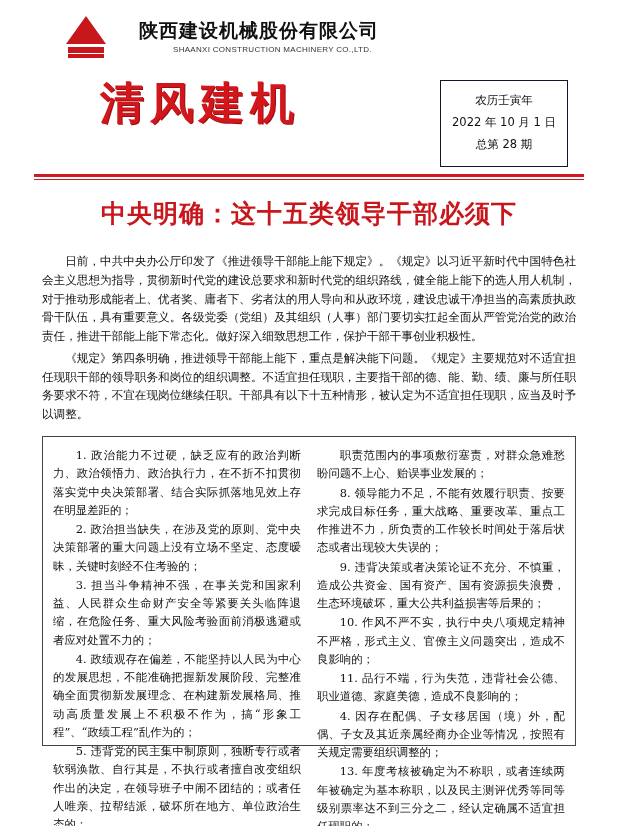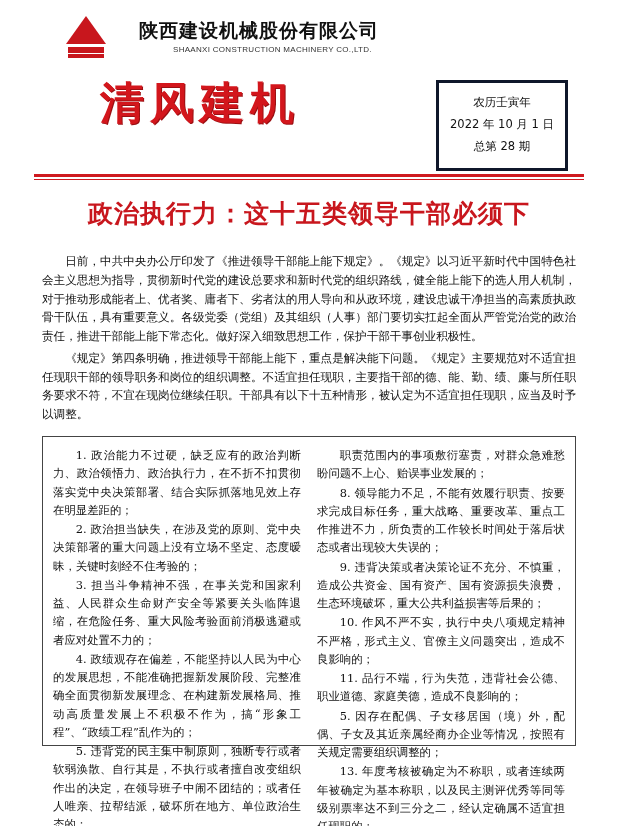--- a/index.html
+++ b/index.html
@@ -97,21 +97,21 @@
     letter-spacing: 6px;
     font-family: "DejaVu Serif", "Liberation Serif", serif;
     text-shadow: 1px 1px 0 #9a0f12;
     white-space: nowrap;
   }
   .issue-box {
     position: absolute;
     right: 22px;
     top: 8px;
     width: 118px;
-    border: 3px solid #0f172a;
+    border: 1px solid #0f172a;
     padding: 9px 4px 10px;
     text-align: center;
     font-size: 11.5px;
     line-height: 1.9;
     color: #111;
   }
 
   
   .rule-wrap {
     margin-top: 6px;
@@ -203,21 +203,21 @@
       <div>2022 年 10 月 1 日</div>
       <div>总第 28 期</div>
     </div>
   </div>
 
   <div class="rule-wrap">
     <div class="rule-thick"></div>
     <div class="rule-thin"></div>
   </div>
 
-  <div class="headline">政治执行力：这十五类领导干部必须下</div>
+  <div class="headline">中央明确：这十五类领导干部必须下</div>
 
   <div class="lead">
     <p>日前，中共中央办公厅印发了《推进领导干部能上能下规定》。《规定》以习近平新时代中国特色社会主义思想为指导，贯彻新时代党的建设总要求和新时代党的组织路线，健全能上能下的选人用人机制，对于推动形成能者上、优者奖、庸者下、劣者汰的用人导向和从政环境，建设忠诚干净担当的高素质执政骨干队伍，具有重要意义。各级党委（党组）及其组织（人事）部门要切实扛起全面从严管党治党的政治责任，推进干部能上能下常态化。做好深入细致思想工作，保护干部干事创业积极性。</p>
     <p>《规定》第四条明确，推进领导干部能上能下，重点是解决能下问题。《规定》主要规范对不适宜担任现职干部的领导职务和岗位的组织调整。不适宜担任现职，主要指干部的德、能、勤、绩、廉与所任职务要求不符，不宜在现岗位继续任职。干部具有以下十五种情形，被认定为不适宜担任现职，应当及时予以调整。</p>
   </div>
 
   <div class="list-box">
     <div class="col">
       <p class="hang">1. 政治能力不过硬，缺乏应有的政治判断力、政治领悟力、政治执行力，在不折不扣贯彻落实党中央决策部署、结合实际抓落地见效上存在明显差距的；</p>
       <p class="hang">2. 政治担当缺失，在涉及党的原则、党中央决策部署的重大问题上没有立场不坚定、态度暧昧，关键时刻经不住考验的；</p>
@@ -225,19 +225,19 @@
       <p class="hang">4. 政绩观存在偏差，不能坚持以人民为中心的发展思想，不能准确把握新发展阶段、完整准确全面贯彻新发展理念、在构建新发展格局、推动高质量发展上不积极不作为，搞“形象工程”、“政绩工程”乱作为的；</p>
       <p class="hang">5. 违背党的民主集中制原则，独断专行或者软弱涣散、自行其是，不执行或者擅自改变组织作出的决定，在领导班子中闹不团结的；或者任人唯亲、拉帮结派，破坏所在地方、单位政治生态的；</p>
 
     </div>
     <div class="col">
       <p>职责范围内的事项敷衍塞责，对群众急难愁盼问题不上心、贻误事业发展的；</p>
       <p class="hang">8. 领导能力不足，不能有效履行职责、按要求完成目标任务，重大战略、重要改革、重点工作推进不力，所负责的工作较长时间处于落后状态或者出现较大失误的；</p>
       <p class="hang">9. 违背决策或者决策论证不充分、不慎重，造成公共资金、国有资产、国有资源损失浪费，生态环境破坏，重大公共利益损害等后果的；</p>
       <p class="hang">10. 作风不严不实，执行中央八项规定精神不严格，形式主义、官僚主义问题突出，造成不良影响的；</p>
       <p class="hang">11. 品行不端，行为失范，违背社会公德、职业道德、家庭美德，造成不良影响的；</p>
-      <p class="hang">5. 因存在配偶、子女移居国（境）外，配偶、子女及其近亲属经商办企业等情况，按照有关规定需要组织调整的；</p>
+      <p class="hang">4. 因存在配偶、子女移居国（境）外，配偶、子女及其近亲属经商办企业等情况，按照有关规定需要组织调整的；</p>
       <p class="hang">13. 年度考核被确定为不称职，或者连续两年被确定为基本称职，以及民主测评优秀等同等级别票率达不到三分之二，经认定确属不适宜担任现职的；</p>
 
     </div>
   </div>
 
 </div>
 
 </body></html>

